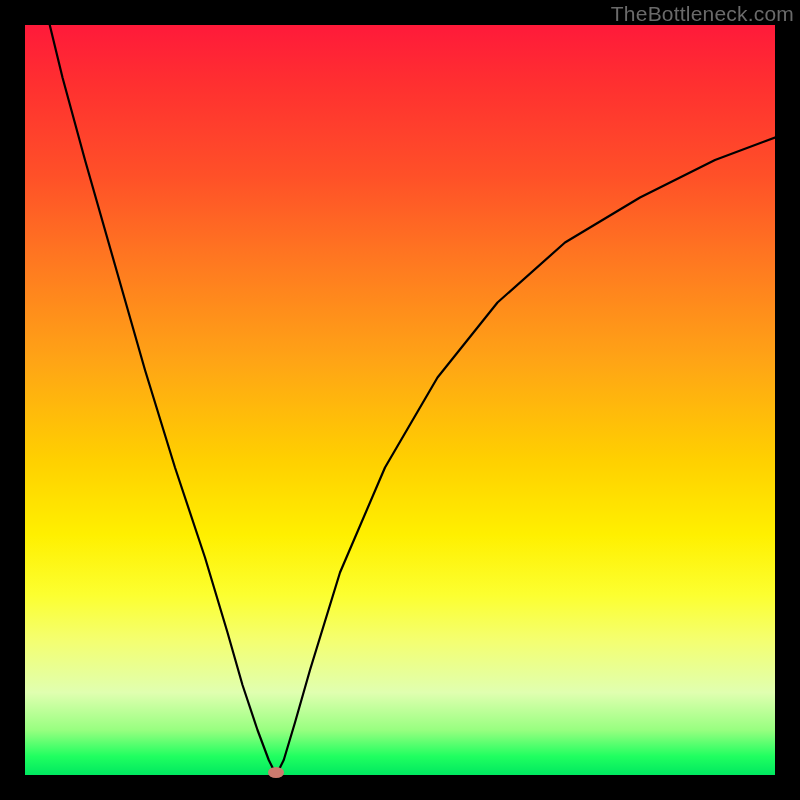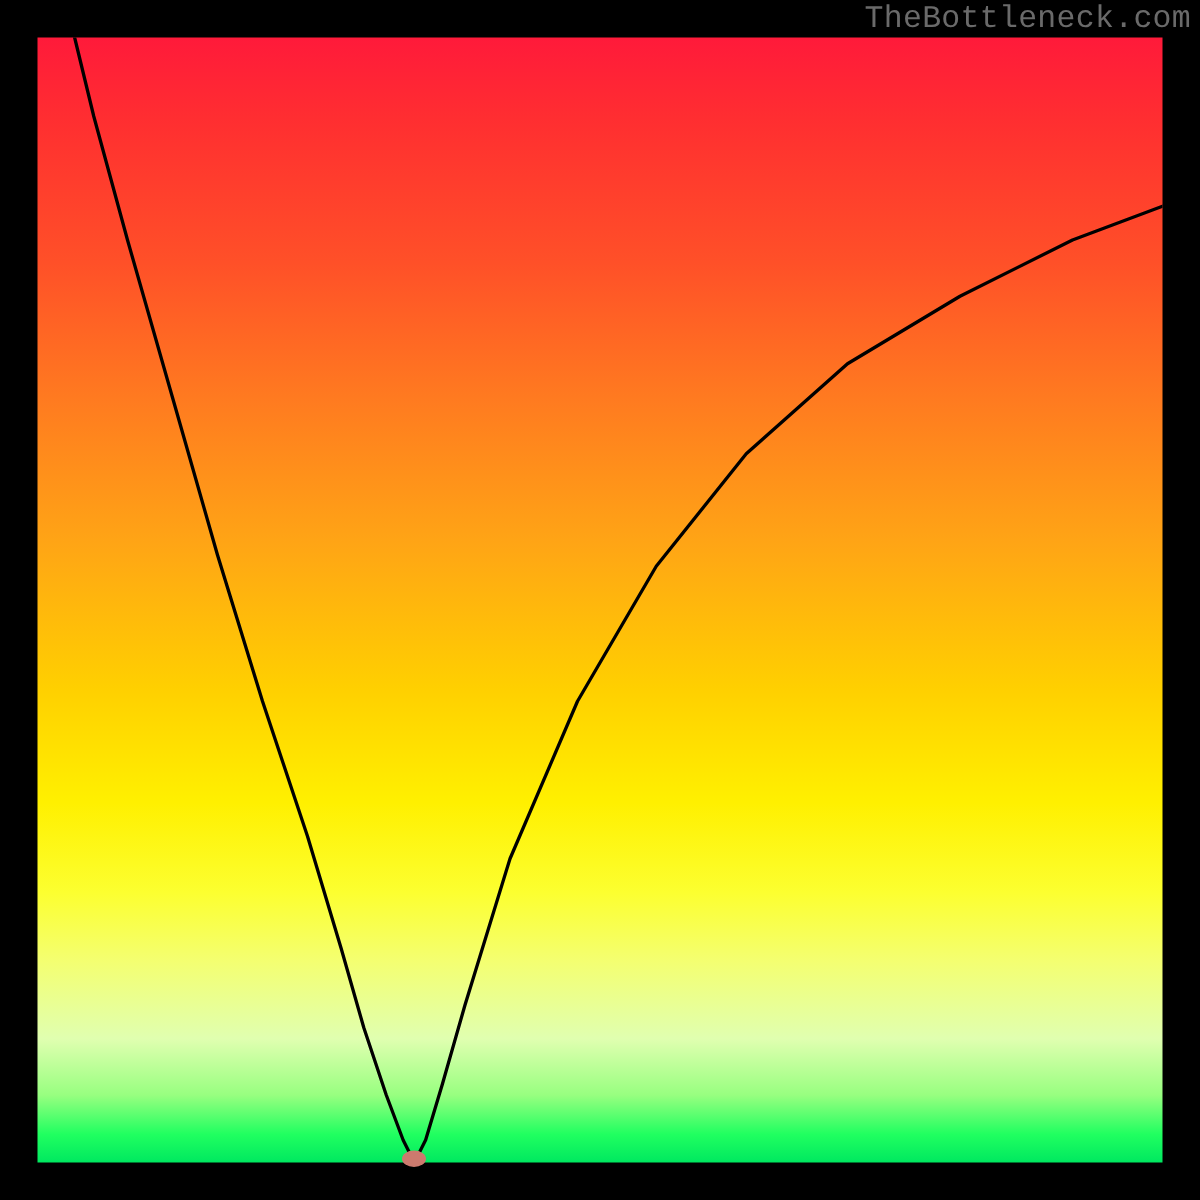--- a/index.html
+++ b/index.html
@@ -24,21 +24,21 @@
       #e0ffb0 89%,
       #98ff80 94%,
       #20ff60 97.5%,
       #00e860 100%
     );
   }
   .watermark {
     position: absolute;
     top: 2px;
     right: 6px;
-    font-family: Liberation Mono, monospace;
+    font-family: Liberation Sans, sans-serif;
     font-size: 21px;
     color: #6a6a6a;
     letter-spacing: 0.2px;
   }
   .curve-svg {
     position: absolute;
     top: 25px;
     left: 25px;
     width: 750px;
     height: 750px;

